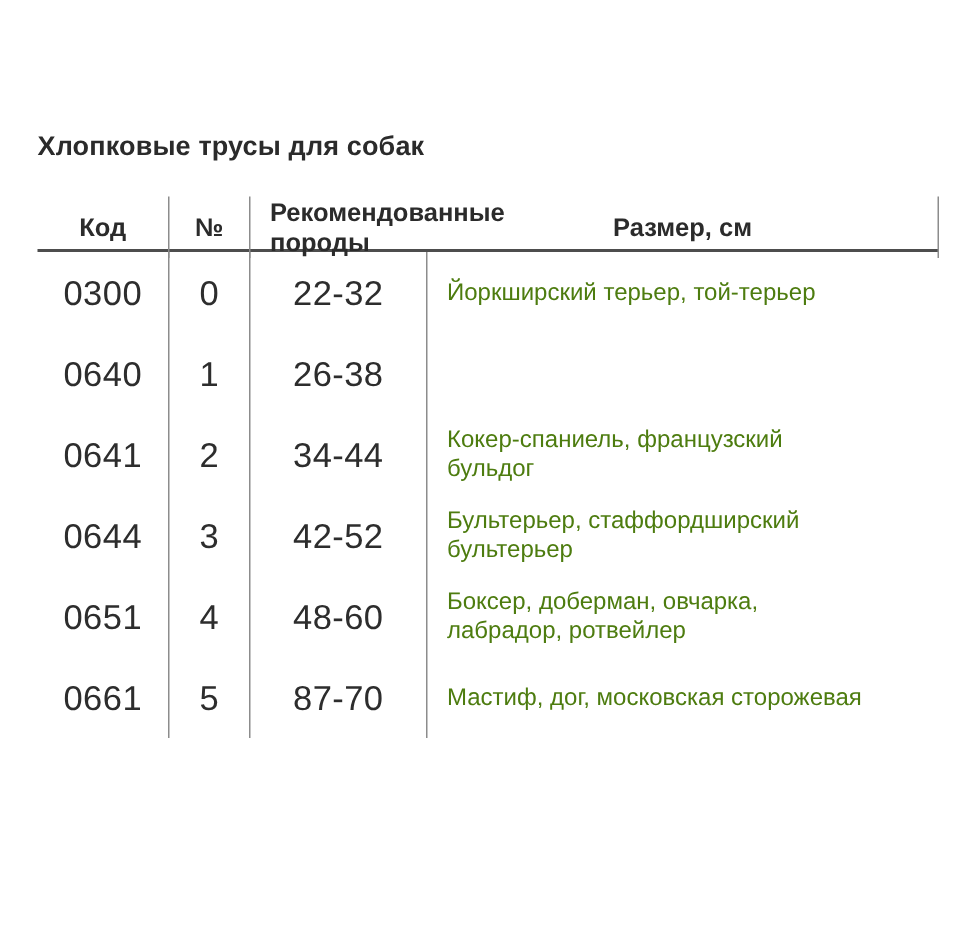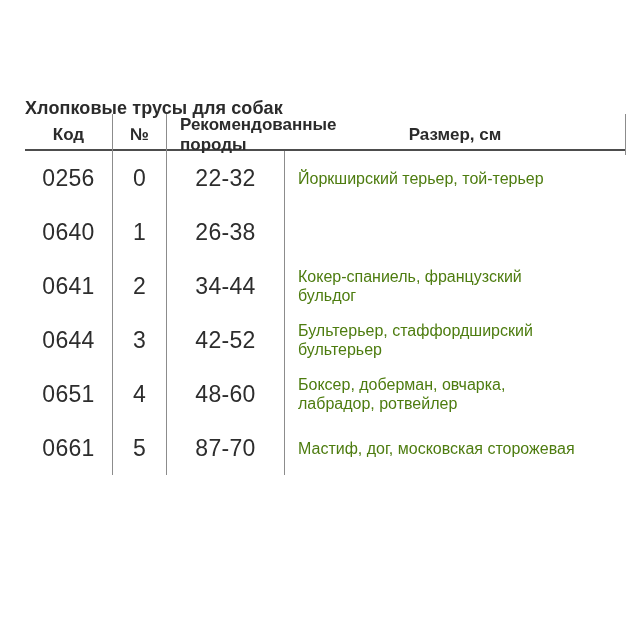--- a/index.html
+++ b/index.html
@@ -12,31 +12,31 @@
     width: 640px;
     height: 630px;
     background: #ffffff;
     font-family: "Liberation Sans", "DejaVu Sans", sans-serif;
     color: #2d2d2d;
     overflow: hidden;
   }
   .title {
     position: absolute;
     left: 25px;
-    top: 98px;
+    top: 87px;
     margin: 0;
     font-size: 18px;
     font-weight: bold;
     color: #2b2b2b;
     letter-spacing: 0.1px;
   }
   .size-table {
     position: absolute;
     left: 25px;
-    top: 114px;
+    top: 131px;
     width: 601px;
   }
   .trow {
     display: grid;
     grid-template-columns: 88px 54px 118px 341px;
   }
   .thead-row {
     height: 35px;
     border-bottom: 2px solid #4d4d4d;
   }
@@ -88,21 +88,21 @@
   <div class="size-table">
 
     <div class="trow thead-row">
       <div class="cell cdiv th">Код</div>
       <div class="cell cdiv th">№</div>
       <div class="cell breeds th">Рекомендованные породы</div>
       <div class="cell cdiv th">Размер, см</div>
     </div>
 
     <div class="trow body-row">
-      <div class="cell cdiv num">0256</div>
+      <div class="cell cdiv num">0300</div>
       <div class="cell cdiv num">0</div>
       <div class="cell cdiv num">22-32</div>
       <div class="cell breeds breed-text">Йоркширский терьер, той-терьер</div>
     </div>
 
     <div class="trow body-row">
       <div class="cell cdiv num">0640</div>
       <div class="cell cdiv num">1</div>
       <div class="cell cdiv num">26-38</div>
     </div>

